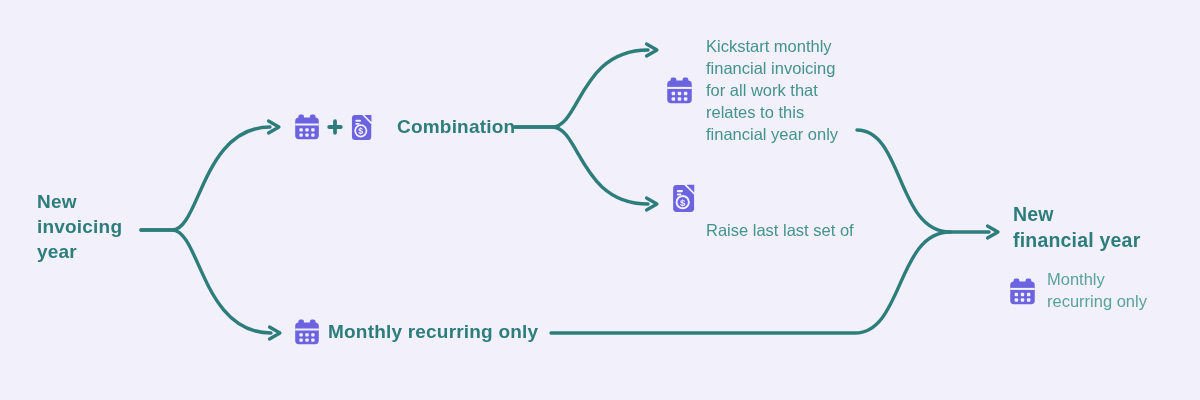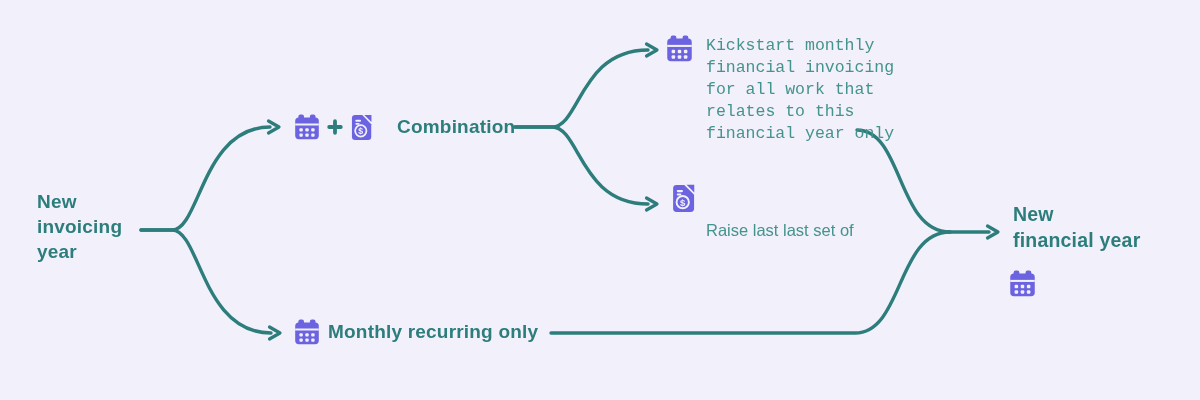--- a/index.html
+++ b/index.html
@@ -10,21 +10,21 @@
     background: var(--bg);
     font-family: "Liberation Sans", sans-serif;
     overflow: hidden;
   }
   .connectors { position:absolute; left:0; top:0; width:1200px; height:400px; }
   .connectors path.line { stroke: var(--teal_dark); fill:none; stroke-width:3.4; stroke-linecap:round; }
   .arrowhead { stroke: var(--teal_dark); fill:none; stroke-width:3.2; stroke-linecap:round; stroke-linejoin:round; }
 
   .node { position:absolute; }
   .row { display:flex; align-items:center; }
-  .row-top { display:flex; align-items:flex-start;font-family:Liberation Mono, monospace; }
+  .row-top { display:flex; align-items:center; }
 
   .title-lg {
     color: var(--teal_dark);
     font-weight: 700;
     font-size: 19px;
     line-height: 25px;
     letter-spacing: 0.2px;
     white-space: nowrap;
   }
   .label-bold {
@@ -180,15 +180,19 @@
         <rect class="ic-fill" x="1.2" y="3.4" width="23.6" height="21.8" rx="3.6"></rect>
         <rect class="ic-cut" x="1.2" y="9.5" width="23.6" height="2"></rect>
         <rect class="ic-cut" x="5.4" y="14.2" width="3.4" height="3.4" rx="1"></rect>
         <rect class="ic-cut" x="11.3" y="14.2" width="3.4" height="3.4" rx="1"></rect>
         <rect class="ic-cut" x="17.2" y="14.2" width="3.4" height="3.4" rx="1"></rect>
         <rect class="ic-cut" x="5.4" y="19.4" width="3.4" height="3.4" rx="1"></rect>
         <rect class="ic-cut" x="11.3" y="19.4" width="3.4" height="3.4" rx="1"></rect>
         <rect class="ic-cut" x="17.2" y="19.4" width="3.4" height="3.4" rx="1"></rect>
       </svg>
     </span>
+    <div class="body-text-light">
+      <div>Monthly</div>
+      <div>recurring only</div>
+    </div>
   </div>
 
 </div>
 
 </body></html>

